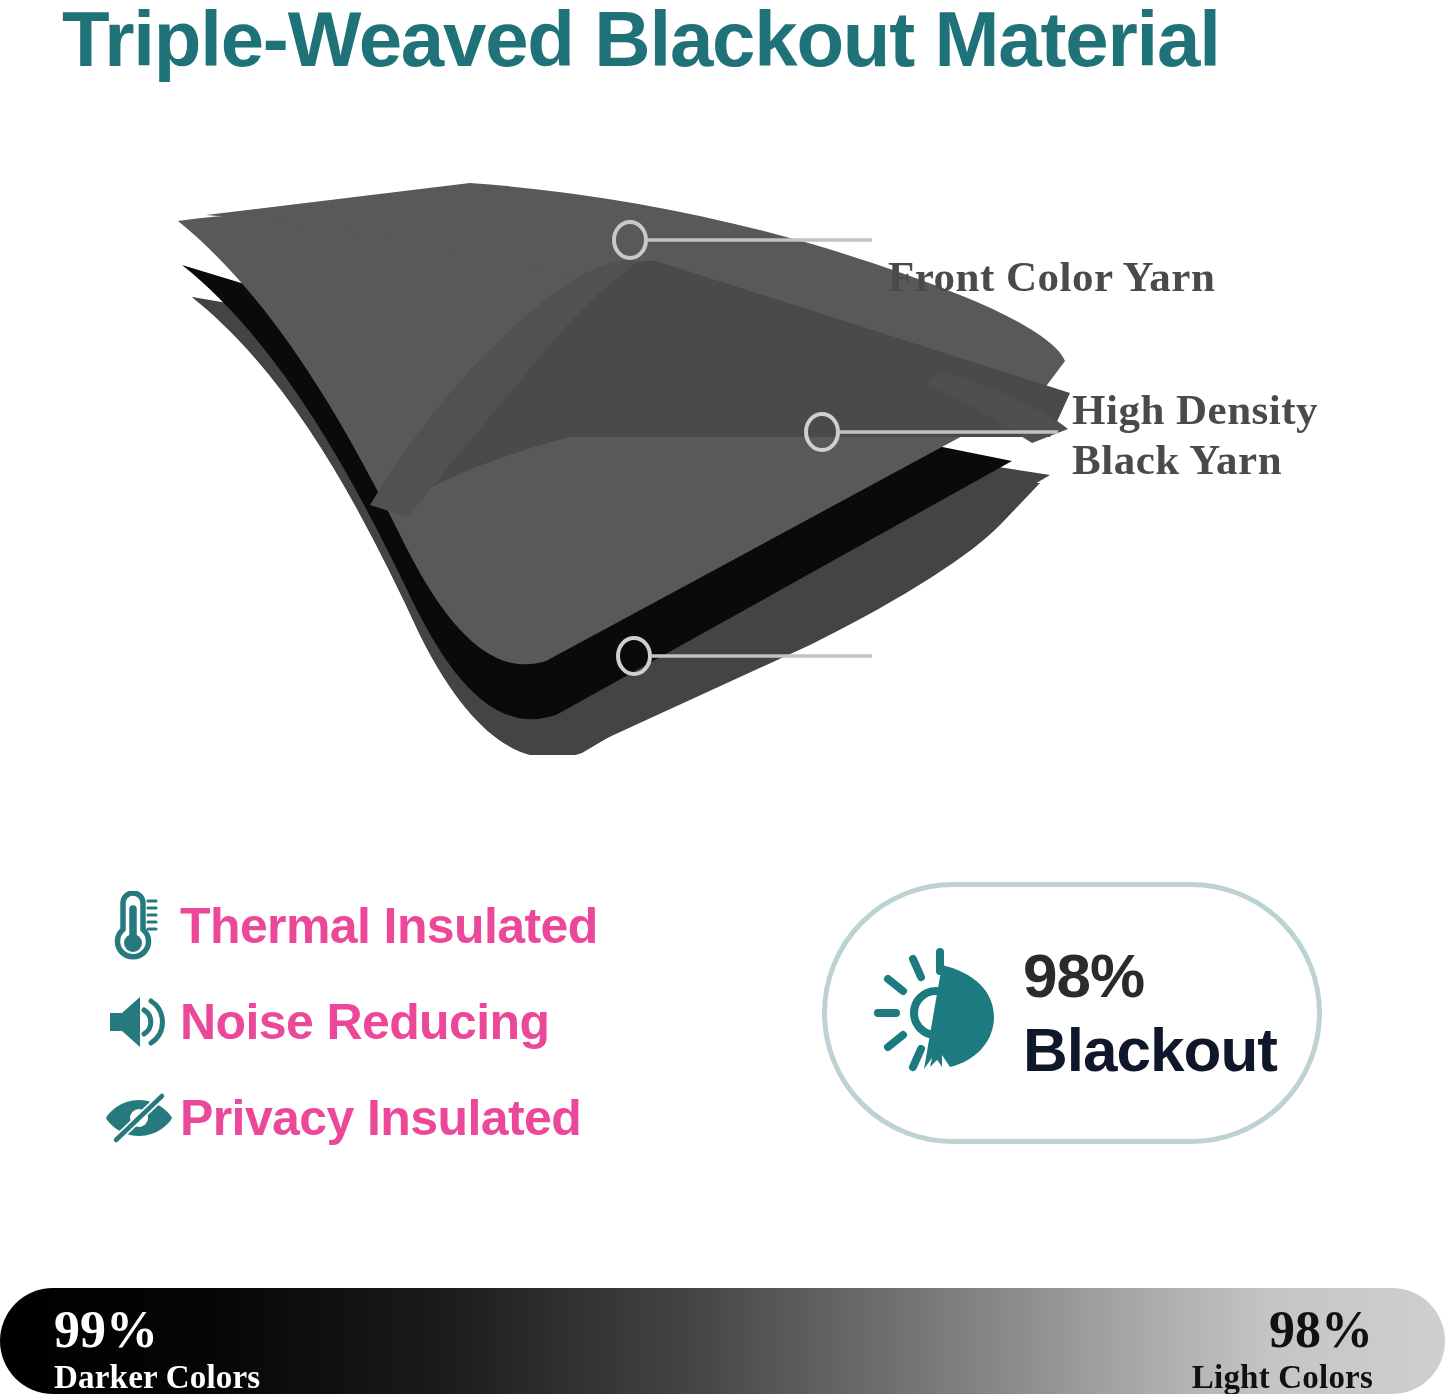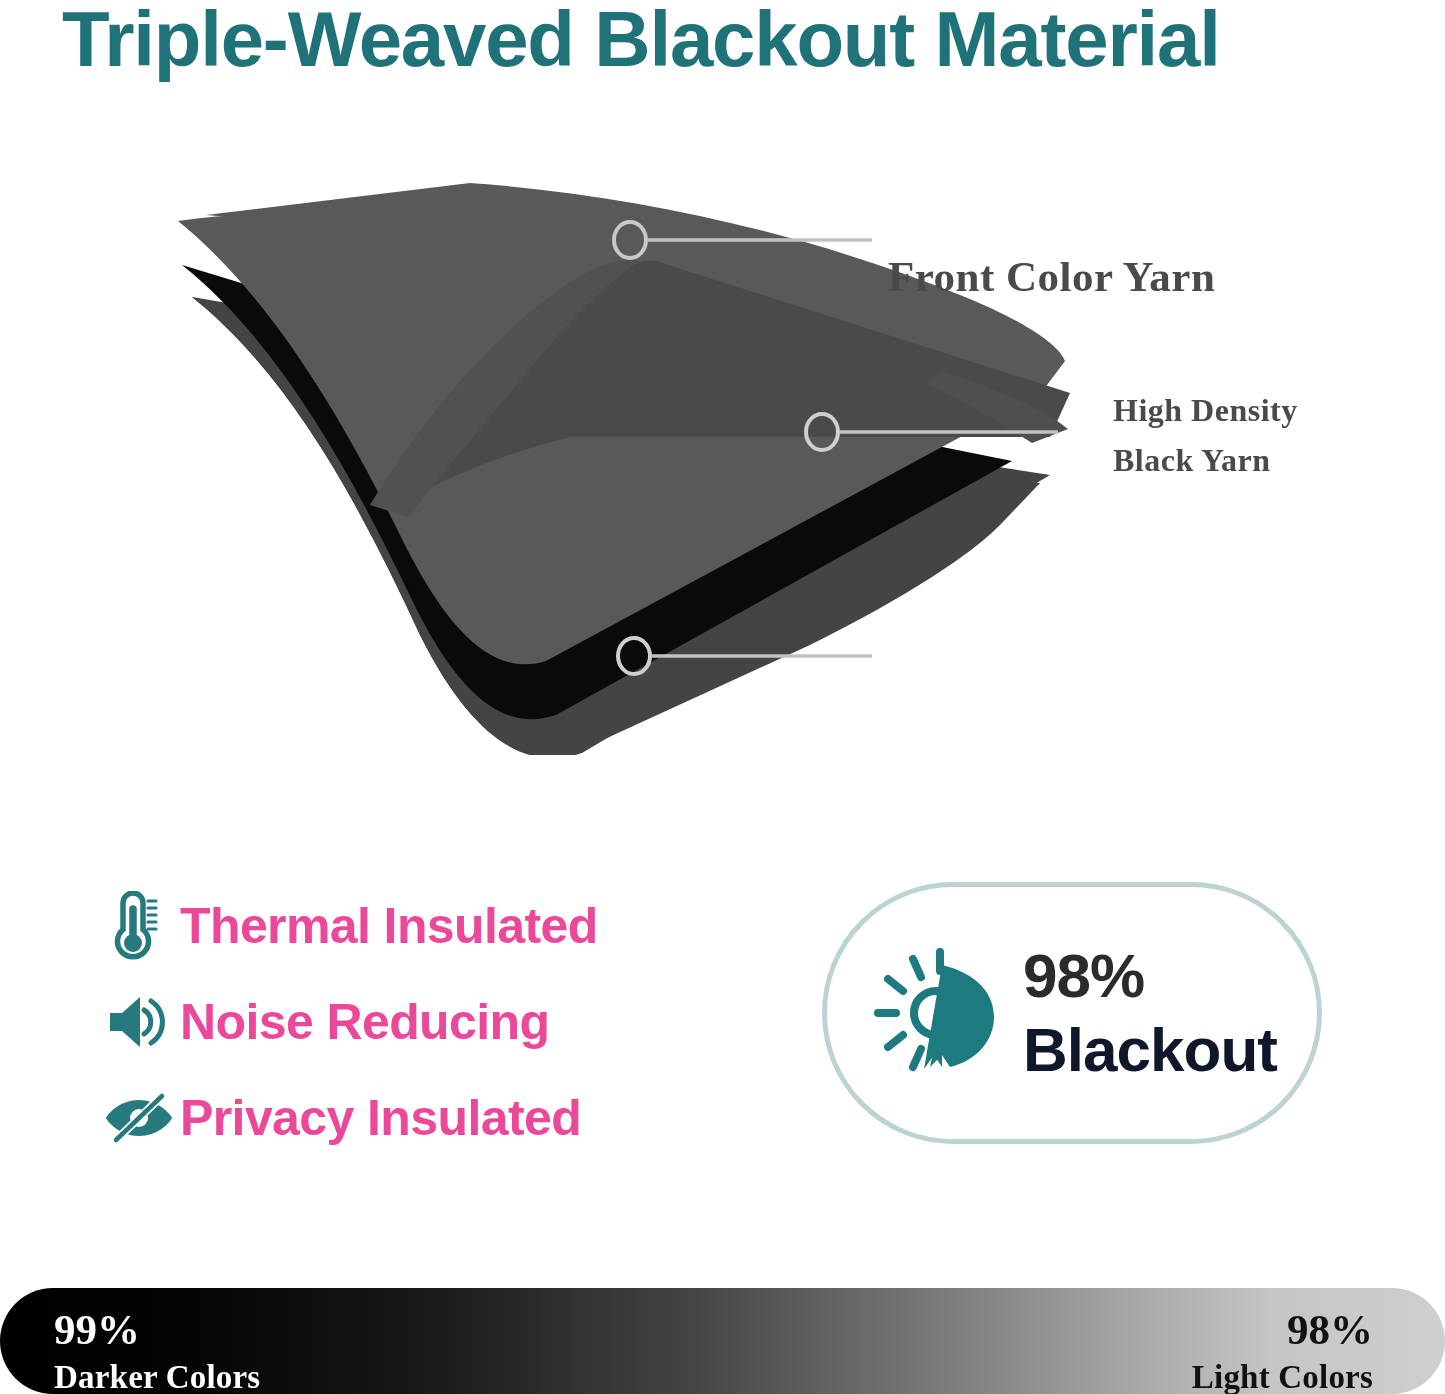--- a/index.html
+++ b/index.html
@@ -56,23 +56,22 @@
     left: 888px;
     top: 222px;
     font-size: 43px;
     line-height: 52px;
     white-space: nowrap;
     margin-top: 29px;
   }
   .callout-hd {
     left: 1072px;
     top: 385px;
-    font-size: 32px;
+    font-size: 43px;
     line-height: 50px;
-    margin-left: 41px;
   }
   .callout-hd .l2 { display: block; }
   .callout-back {
     left: 888px;
     top: 632px;
     font-size: 43px;
     line-height: 52px;
     white-space: nowrap;
   }
 
@@ -203,21 +202,21 @@
   }
   .bar-right {
     position: absolute;
     right: 72px;
     top: 14px;
     text-align: right;
   }
   .bar-pct {
     font-family: "Liberation Serif", serif;
     font-weight: 700;
-    font-size: 43px;
+    font-size: 52px;
     line-height: 56px;
     letter-spacing: 0px;
   }
   .bar-sub {
     font-family: "Liberation Serif", serif;
     font-weight: 700;
     font-size: 33px;
     line-height: 38px;
     letter-spacing: 0.2px;
   }

